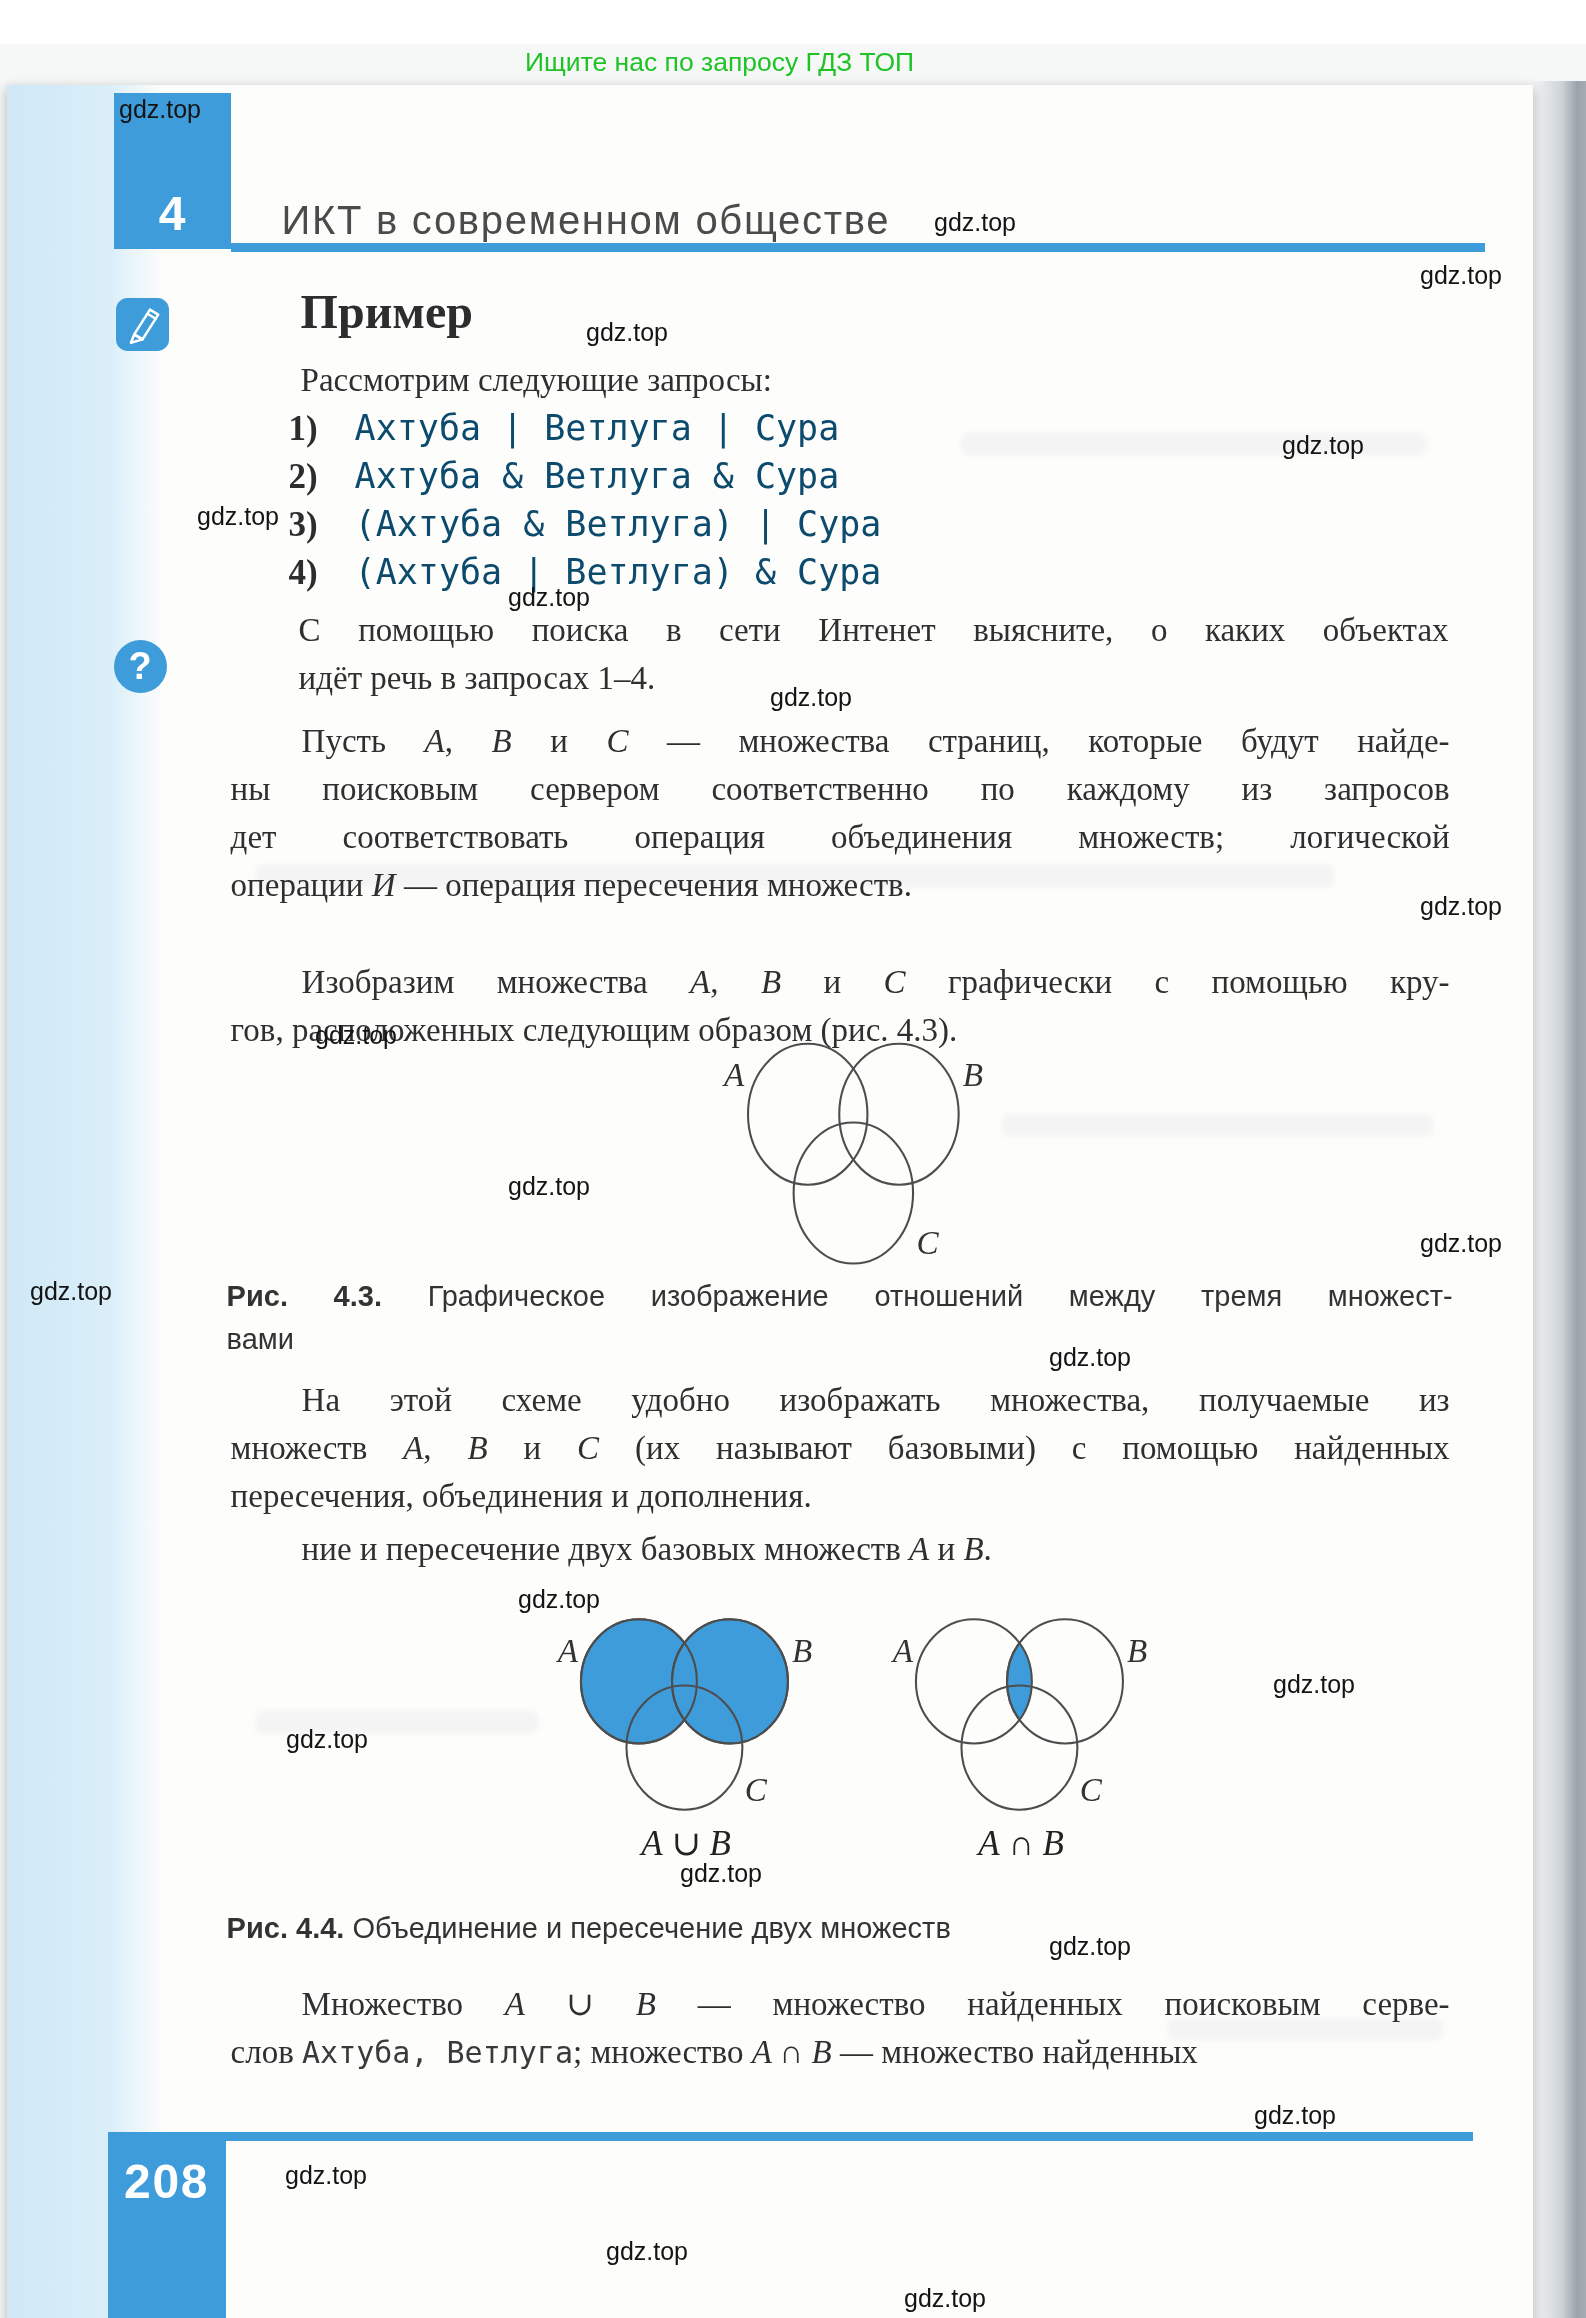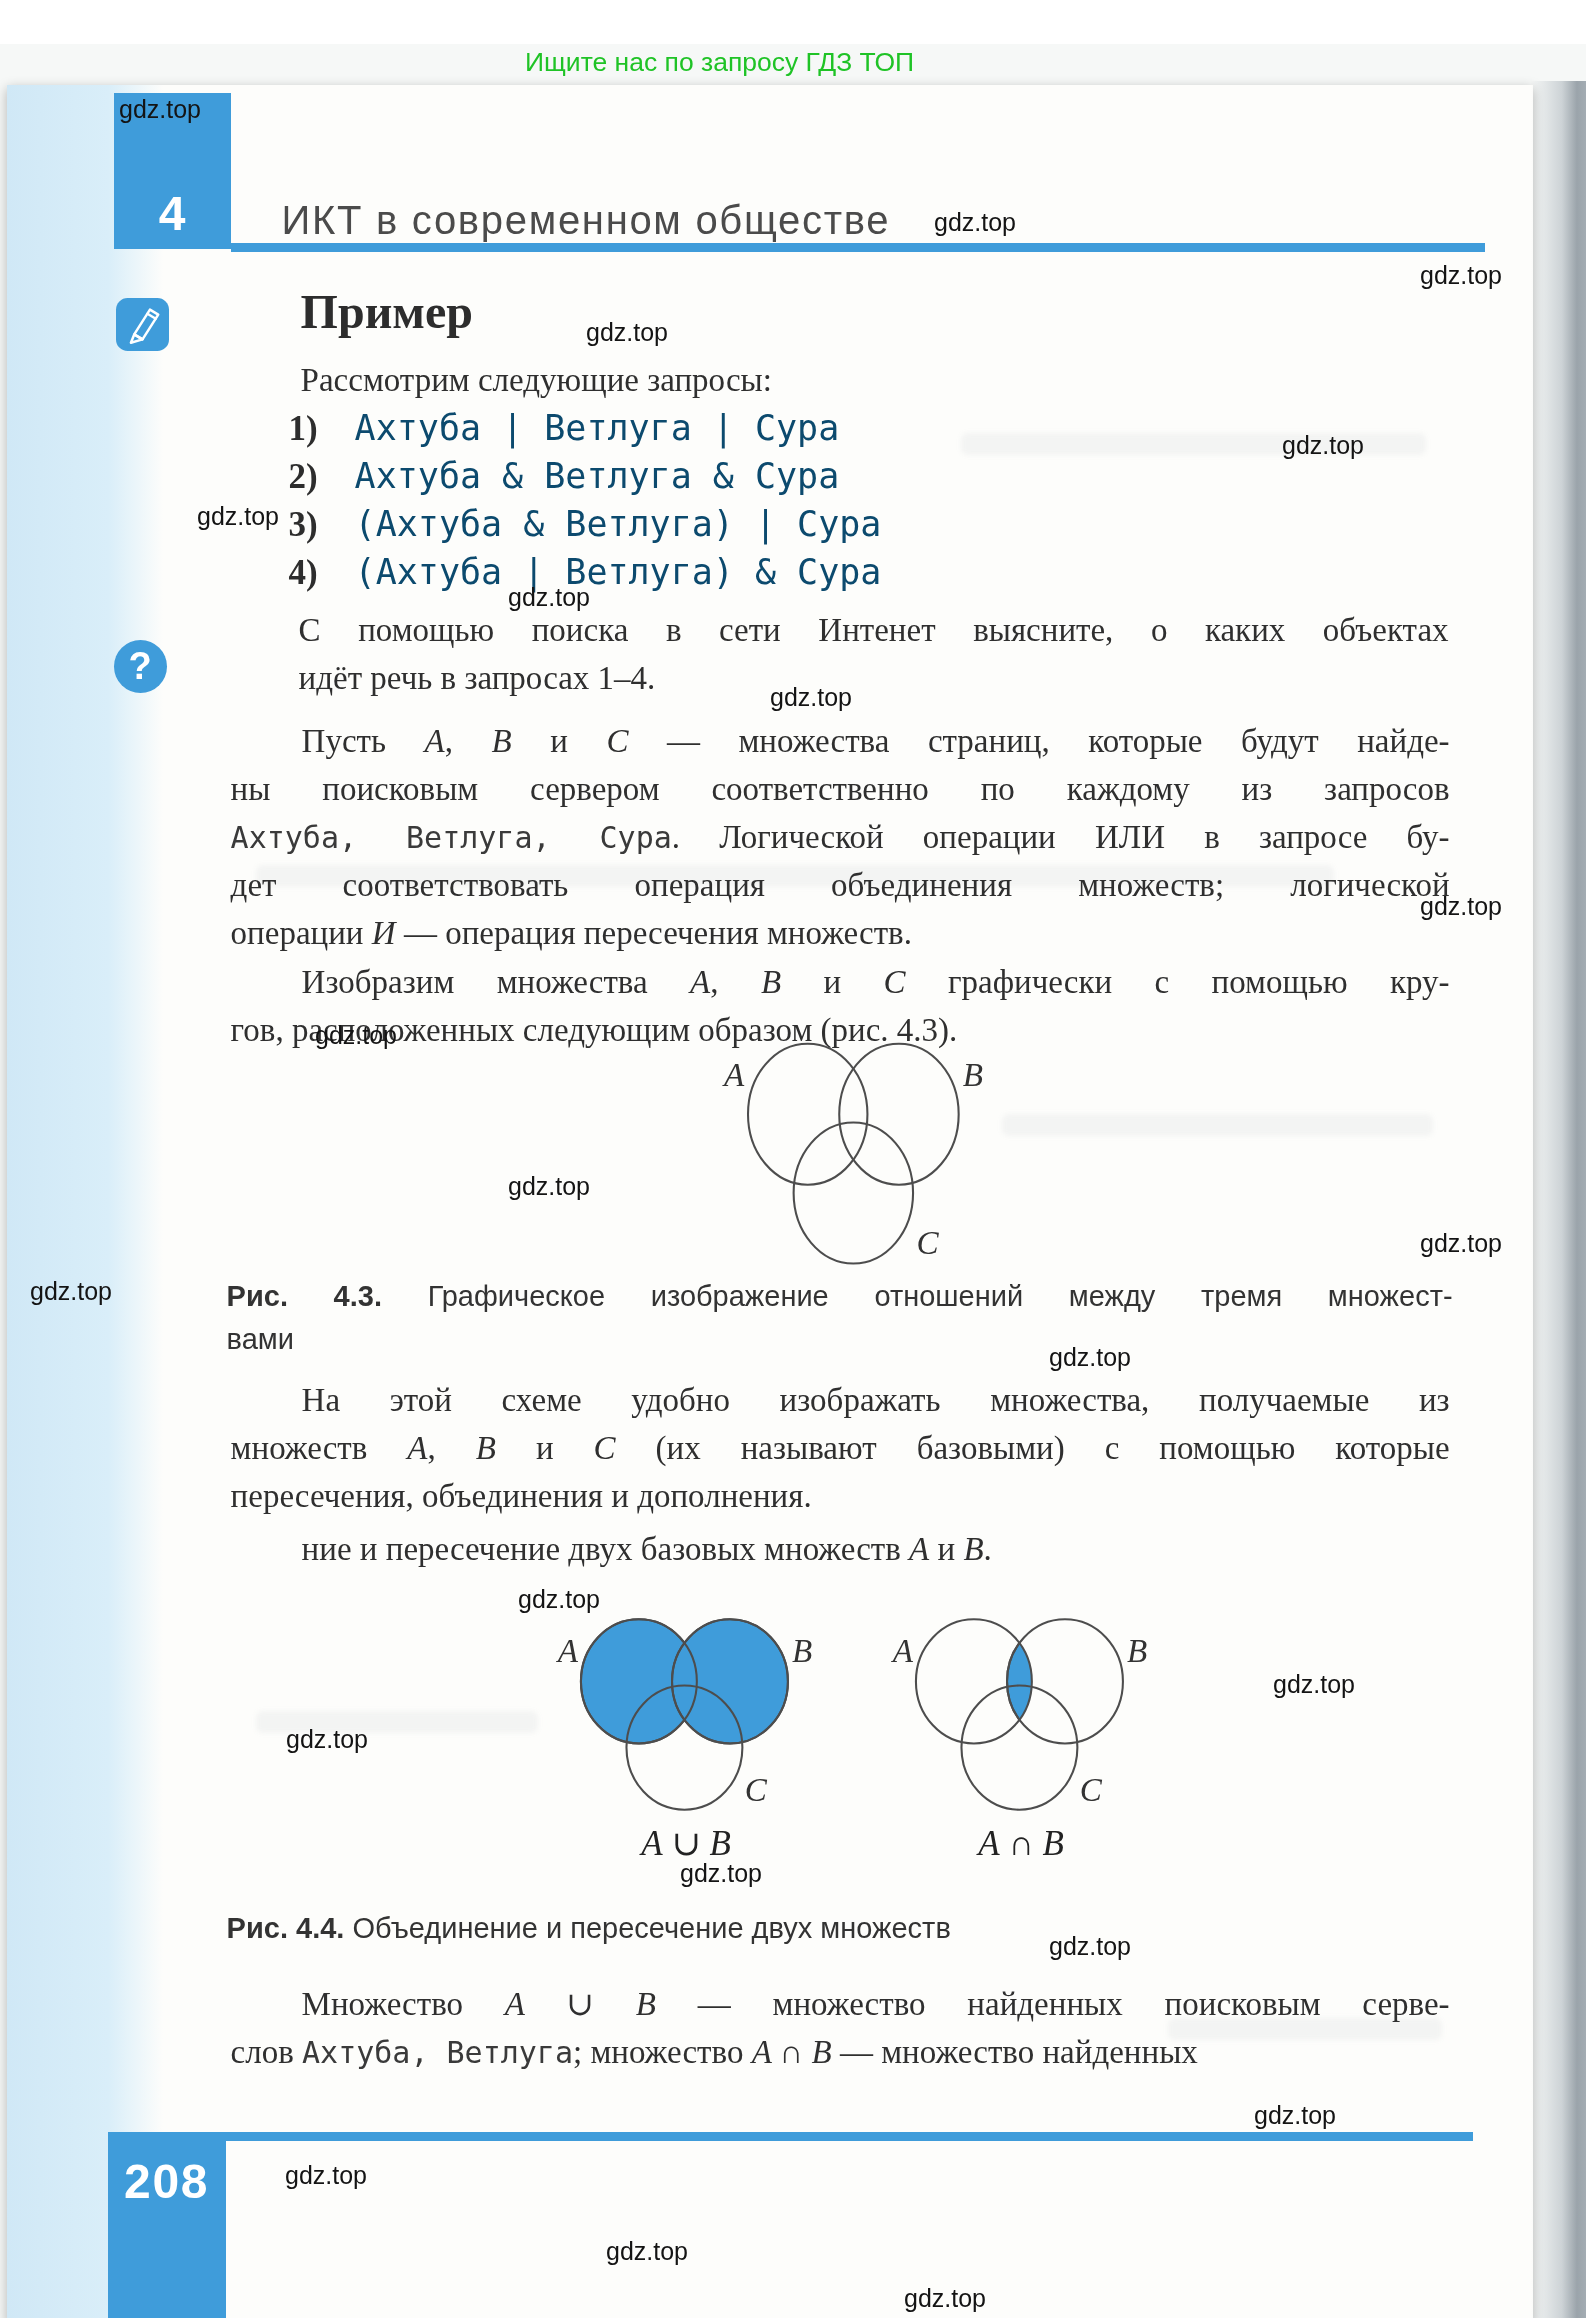--- a/index.html
+++ b/index.html
@@ -113,21 +113,20 @@
     </div>
 
     <div class="tblock" style="left:292px;top:521px;width:1150px;">
         <div class="tline"><span>С помощью поиска в сети Интенет выясните, о каких объектах</span></div>
         <div class="tline last"><span>идёт речь в запросах 1–4.</span></div>
       </div>
 
     <div class="tblock indent" style="left:224px;top:632px;width:1219px;">
         <div class="tline"><span>Пусть </span><span class="i">A</span><span>, </span><span class="i">B</span><span> и </span><span class="i">C</span><span> — множества страниц, которые будут найде-</span></div>
         <div class="tline"><span>ны поисковым сервером соответственно по каждому из запросов</span></div>
-        <div class="tline"><span class="m">Ахтуба, Ветлуга, Сура</span><span>. Логической операции ИЛИ в запросе бу-</span></div>
         <div class="tline"><span>дет соответствовать операция объединения множеств; логической</span></div>
         <div class="tline last"><span>операции </span><span class="i">И</span><span> — операция пересечения множеств.</span></div>
       </div>
 
     <div class="tblock indent" style="left:224px;top:873px;width:1219px;">
         <div class="tline"><span>Изобразим множества </span><span class="i">A</span><span>, </span><span class="i">B</span><span> и </span><span class="i">C</span><span> графически с помощью кру-</span></div>
         <div class="tline last"><span>гов, расположенных следующим образом (рис. 4.3).</span></div>
       </div>
 
     <svg class="venn" style="left:707px;top:946px;" width="282" height="241" viewBox="0 0 340 290">
@@ -139,21 +138,21 @@
       <text x="244" y="268">C</text>
     </svg>
 
     <div class="tblock caption" style="left:220px;top:1190px;width:1226px;">
         <div class="tline"><span class="b">Рис. 4.3.</span><span> Графическое изображение отношений между тремя множест-</span></div>
         <div class="tline last"><span>вами</span></div>
       </div>
 
     <div class="tblock indent" style="left:224px;top:1291px;width:1219px;">
         <div class="tline"><span>На этой схеме удобно изображать множества, получаемые из</span></div>
-        <div class="tline"><span>множеств </span><span class="i">A</span><span>, </span><span class="i">B</span><span> и </span><span class="i">C</span><span> (их называют базовыми) с помощью которые</span></div>
+        <div class="tline"><span>множеств </span><span class="i">A</span><span>, </span><span class="i">B</span><span> и </span><span class="i">C</span><span> (их называют базовыми) с помощью найденных</span></div>
         <div class="tline last"><span>пересечения, объединения и дополнения.</span></div>
       </div>
 
     <div class="tblock indent" style="left:224px;top:1440px;width:1219px;">
         <div class="tline last"><span>ние и пересечение двух базовых множеств </span><span class="i">A</span><span> и </span><span class="i">B</span><span>.</span></div>
       </div>
 
     <svg class="venn" style="left:549px;top:1526px;" width="261" height="207" viewBox="0 0 315 250">
       <ellipse class="fillacc" cx="100" cy="85" rx="70" ry="75"></ellipse>
       <ellipse class="fillacc" cx="210" cy="85" rx="70" ry="75"></ellipse>

